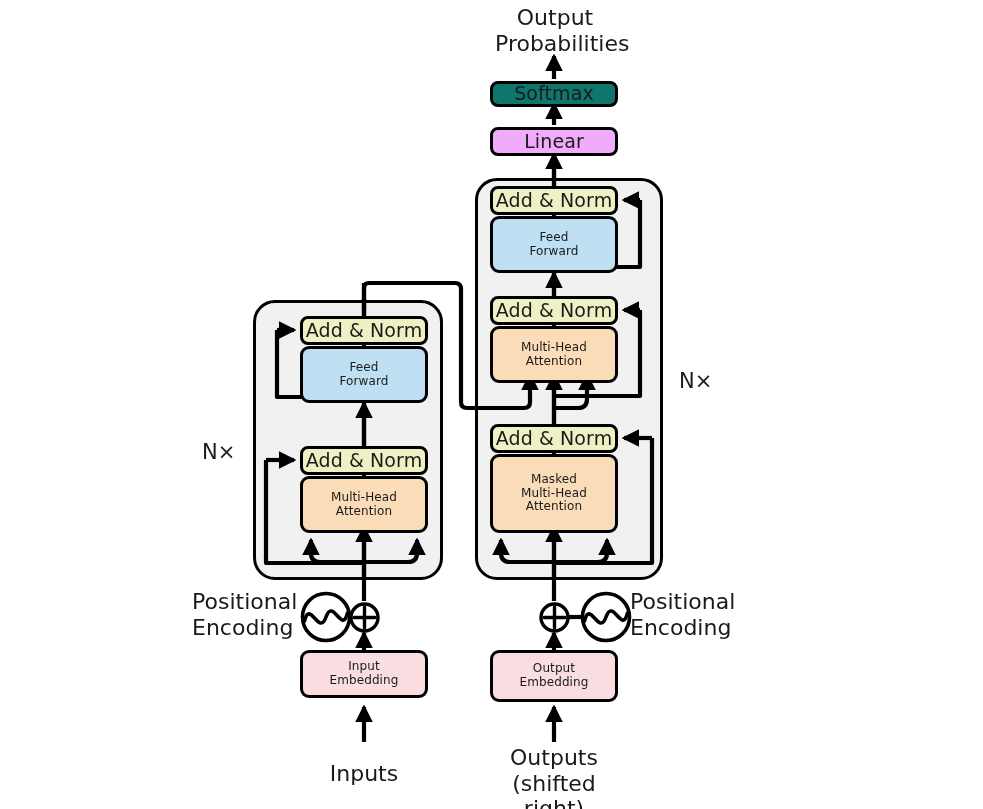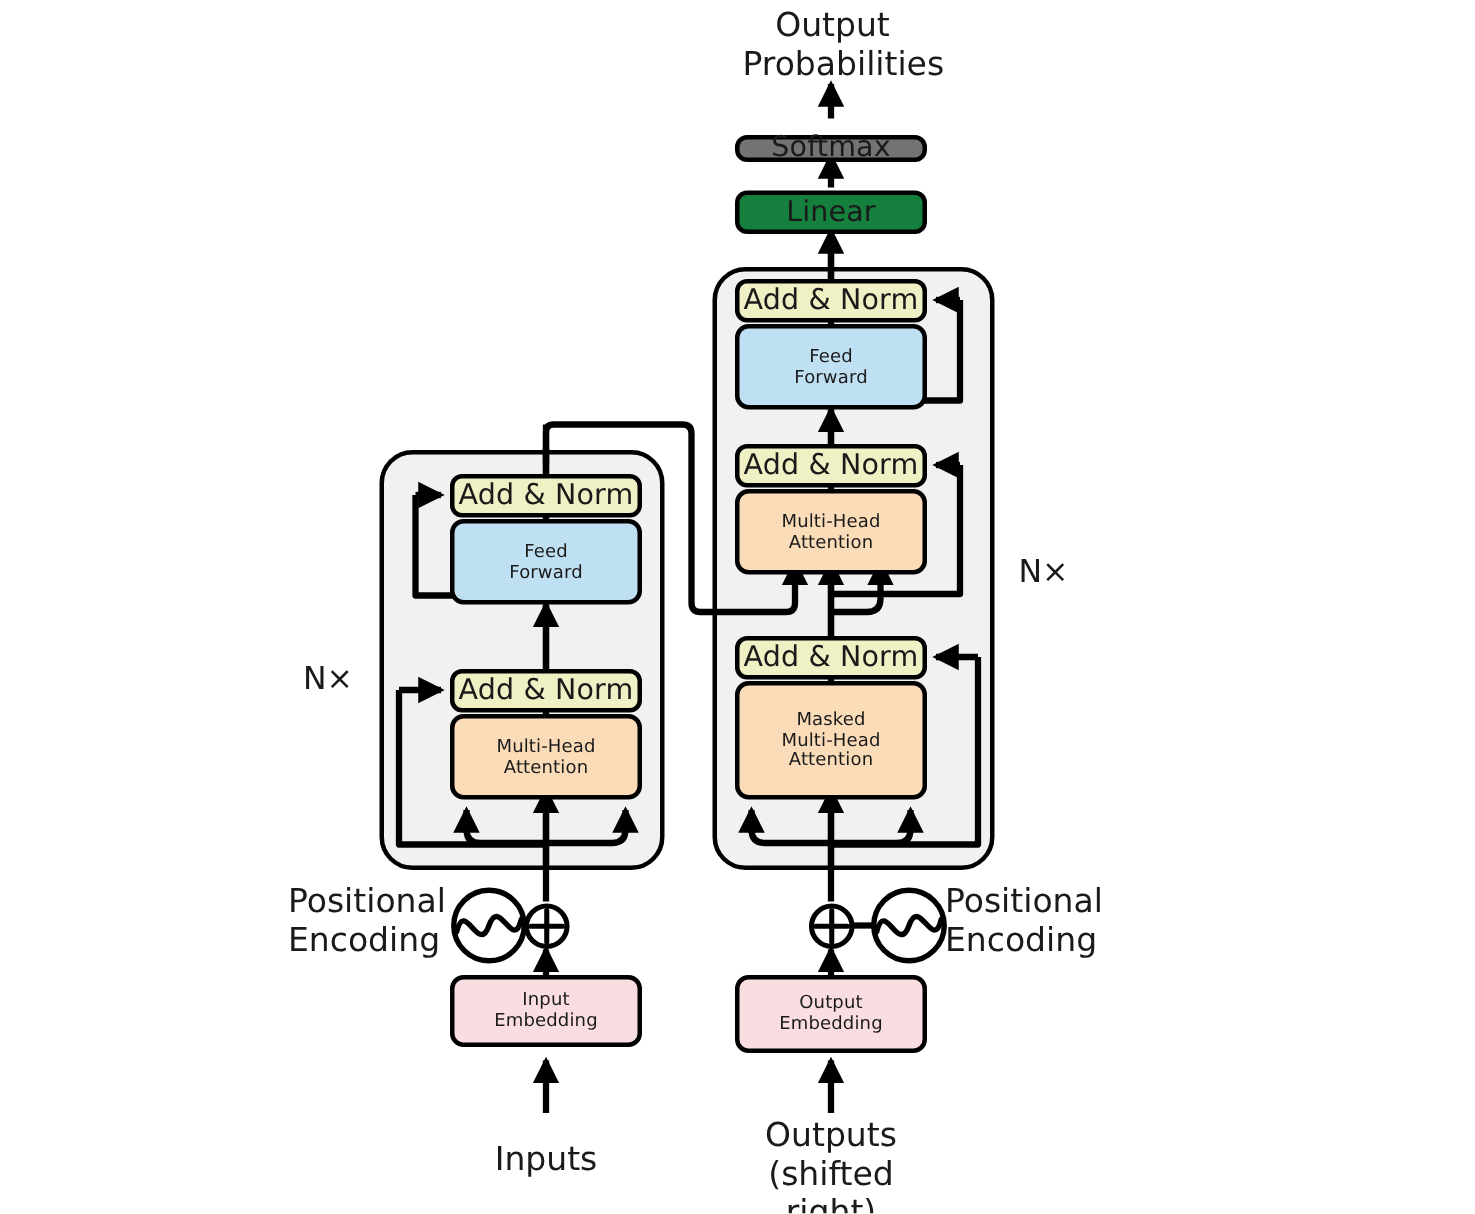--- a/index.html
+++ b/index.html
@@ -190,23 +190,23 @@
 Attention</div>
 
   <div class="node thin" style="left:490px; top:424px; width:128px; height:29px; background:#eff0c4;">Add &amp; Norm</div>
 
   <div class="node" style="left:490px; top:454px; width:128px; height:79px; background:#fbdcb9;">Masked
 Multi-Head
 Attention</div>
 
   <div class="nx" style="left:679px; top:369px;">N×</div>
 
-  <div class="node thin" style="left:490px; top:127px; width:128px; height:29px; background:#15803d;">Linear</div>
-
-  <div class="node thin" style="left:490px; top:90px; width:128px; height:18px; background:#737373;">Softmax</div>
+  <div class="node thin" style="left:490px; top:127px; width:128px; height:29px; background:#f0abfc;">Linear</div>
+
+  <div class="node thin" style="left:490px; top:81px; width:128px; height:26px; background:#0f766e;">Softmax</div>
 
   <div class="freetext" style="left:495px; top:5px; width:120px; text-align:center;">Output
 Probabilities</div>
 
   <div class="node" style="left:300px; top:650px; width:128px; height:48px; background:#f9dde1;">Input
 Embedding</div>
 
   <div class="node" style="left:490px; top:650px; width:128px; height:52px; background:#f9dde1;">Output
 Embedding</div>
 

